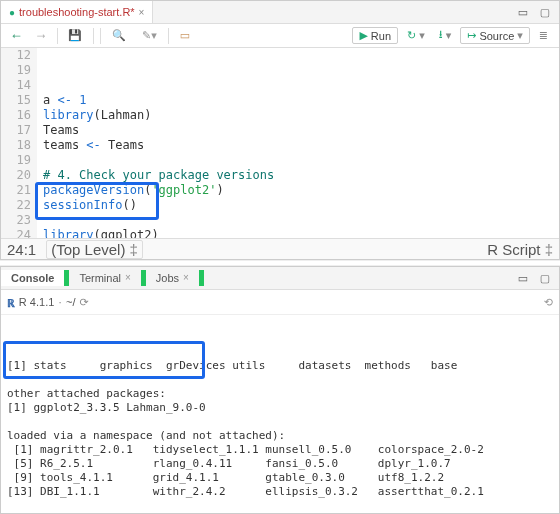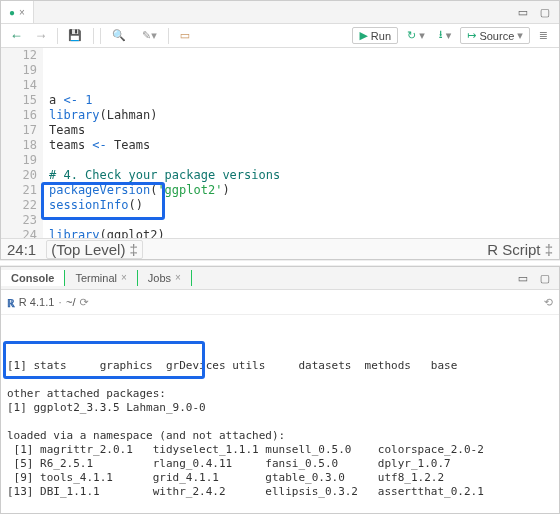--- a/index.html
+++ b/index.html
@@ -70,21 +70,21 @@
     font-size: 12px;
     line-height: 15px;
     height: 190px;
     overflow: hidden;
     background:#fff;
   }
   .gutter {
     background: #f5f5f5;
     color: #aaa;
     text-align: right;
-    padding: 0 6px 0 12px;
+    padding: 0 6px 0 6px;
     user-select: none;
     min-width:24px;
   }
   .code { padding-left: 6px; white-space: pre; position:relative; }
   .kw-name { color:#1f6fd0; }
   .kw-num { color:#1f6fd0; }
   .kw-str { color:#26a04b; }
   .kw-com { color:#0f766e; }
   .hl-blue { border:3px solid #1a66e8; border-radius:3px; position:absolute; pointer-events:none; }
   .statusbar {
@@ -101,21 +101,21 @@
 
   
   .console-tabs {
     display:flex;
     align-items:center;
     background:#f4f4f4;
     border-bottom:1px solid #ddd;
     height:22px;
     font-size:11px;
   }
-  .ctab { padding:2px 10px; border-right:1px solid #22c55e; color:#555; display:inline-flex; align-items:flex-start; gap:4px; }
+  .ctab { padding:2px 10px; border-right:5px solid #22c55e; color:#555; display:inline-flex; align-items:flex-start; gap:4px; }
   .ctab.active { background:#fff; font-weight:bold; }
   .ctab .close-x { color:#999; font-size:10px; }
   .console-subbar {
     display:flex;
     align-items:center;
     gap:4px;
     padding:2px 6px;
     font-size:11px;
     color:#555;
     border-bottom:1px solid #eee;
@@ -134,20 +134,21 @@
   }
   input[type=checkbox]{margin:0;}
 </style>
 </head>
 <body>
 
 <div class="pane top-pane">
   <div class="tab-bar">
     <div class="file-tab">
       <span style="color:#2a7; font-size:10px;">●</span>
+      <span>troubleshooting-start.R*</span>
       <span class="close-x">×</span>
     </div>
     <div class="win-icons">
       <span>▭</span>
       <span>▢</span>
     </div>
   </div>
 
   <div class="toolbar">
     <span class="tb-btn">

